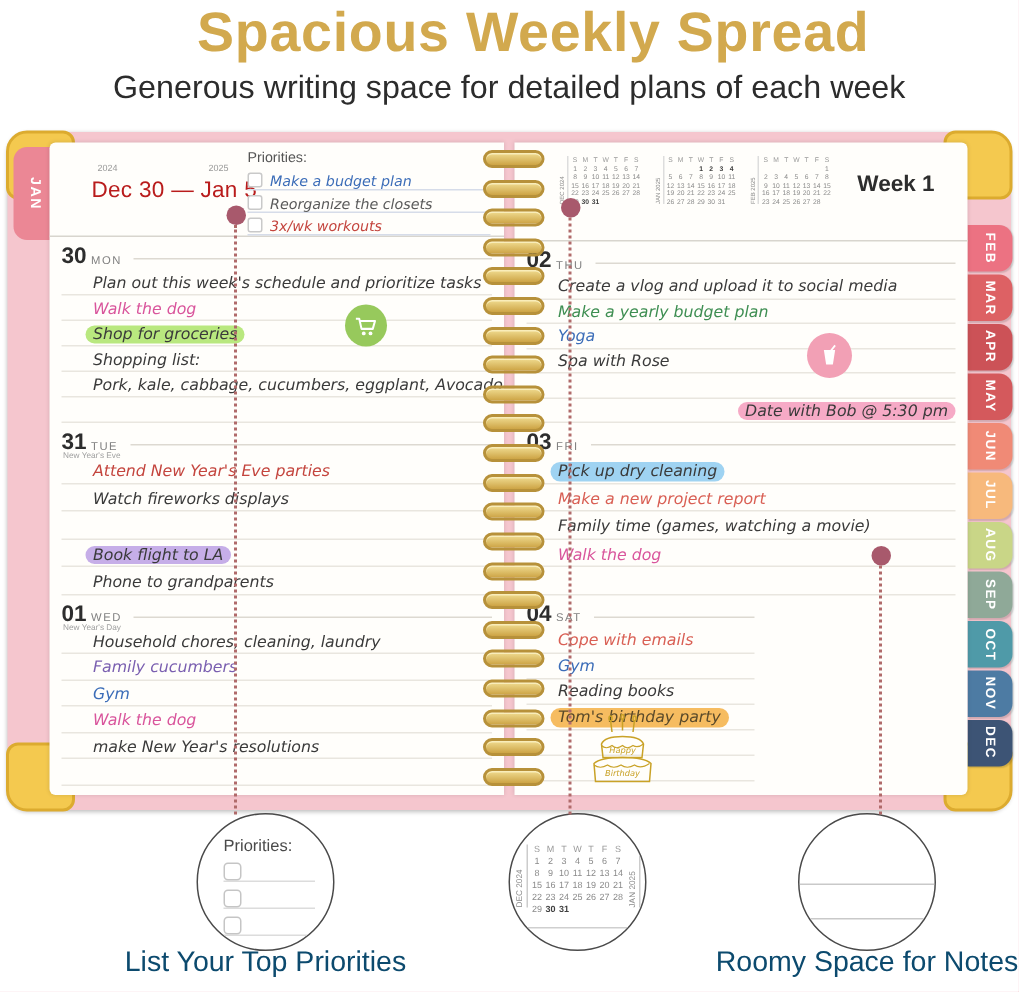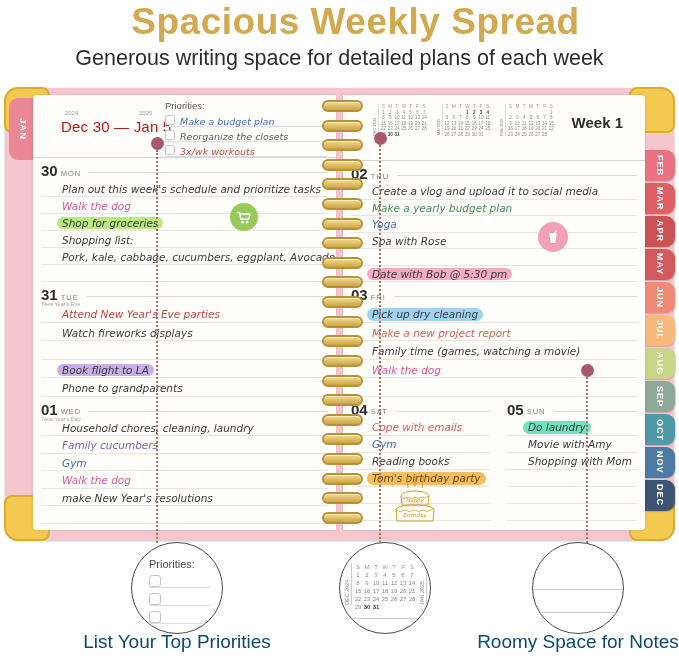--- a/index.html
+++ b/index.html
@@ -368,21 +368,21 @@
           <div class="prow" style="height: 16.5px;">
             <span class="entry" style="color: rgb(62, 142, 82);">Make a yearly budget plan</span>
           </div>
           <div class="prow" style="height: 16.5px;">
             <span class="entry" style="color: rgb(60, 109, 184);">Yoga</span>
           </div>
           <div class="prow" style="height: 16.5px;">
             <span class="entry" style="color: rgb(58, 58, 58);">Spa with Rose</span>
           </div>
           <div class="prow" style="height: 16.5px;"></div>
-          <div class="prow" style="height: 16.5px;">
+          <div class="prow" style="height: 16.5px; justify-content: flex-end;">
             <span class="entry" style="color: rgb(58, 58, 58); background: rgb(246, 170, 198);">Date with Bob @ 5:30 pm</span>
           </div>
         </div>
       <div id="day-fri" class=" day">
           <div class="day-head">
             <span class="day-num">03</span>
             <span class="day-dow">FRI</span>
             <div class="day-rule"></div>
           </div>
           <div class="prow" style="height: 18.5px;">
@@ -411,39 +411,20 @@
             </div>
             <div class="prow" style="height: 17px;">
               <span class="entry" style="color: rgb(60, 109, 184);">Gym</span>
             </div>
             <div class="prow" style="height: 17px;">
               <span class="entry" style="color: rgb(58, 58, 58);">Reading books</span>
             </div>
             <div class="prow" style="height: 17px;">
               <span class="entry" style="color: rgb(90, 74, 42); background: rgb(246, 188, 96);">Tom's birthday party</span>
             </div>
-            <div class="prow" style="height: 17px;"></div>
-            <div class="prow" style="height: 17px;"></div>
-          </div>
-        <div id="day-sun" class="wk-sun day">
-            <div class="day-head">
-              <span class="day-num">05</span>
-              <span class="day-dow">SUN</span>
-              <div class="day-rule"></div>
-            </div>
-            <div class="prow" style="height: 17px;">
-              <span class="entry" style="color: rgb(58, 58, 58); background: rgb(111, 227, 193);">Do laundry</span>
-            </div>
-            <div class="prow" style="height: 17px;">
-              <span class="entry" style="color: rgb(58, 58, 58);">Movie with Amy</span>
-            </div>
-            <div class="prow" style="height: 17px;">
-              <span class="entry" style="color: rgb(58, 58, 58);">Shopping with Mom</span>
-            </div>
-            <div class="prow" style="height: 17px;"></div>
             <div class="prow" style="height: 17px;"></div>
             <div class="prow" style="height: 17px;"></div>
           </div>
       </div>
       <div class="sticker drink-ic">
         <svg width="18" height="18" viewBox="0 0 24 24">
             <path d="M7 7h10l-2 13H9L7 7z" fill="#fff"></path>
             <path d="M13 8l4-5" stroke="#fff" stroke-width="1.6"></path>
           </svg>
       </div>

